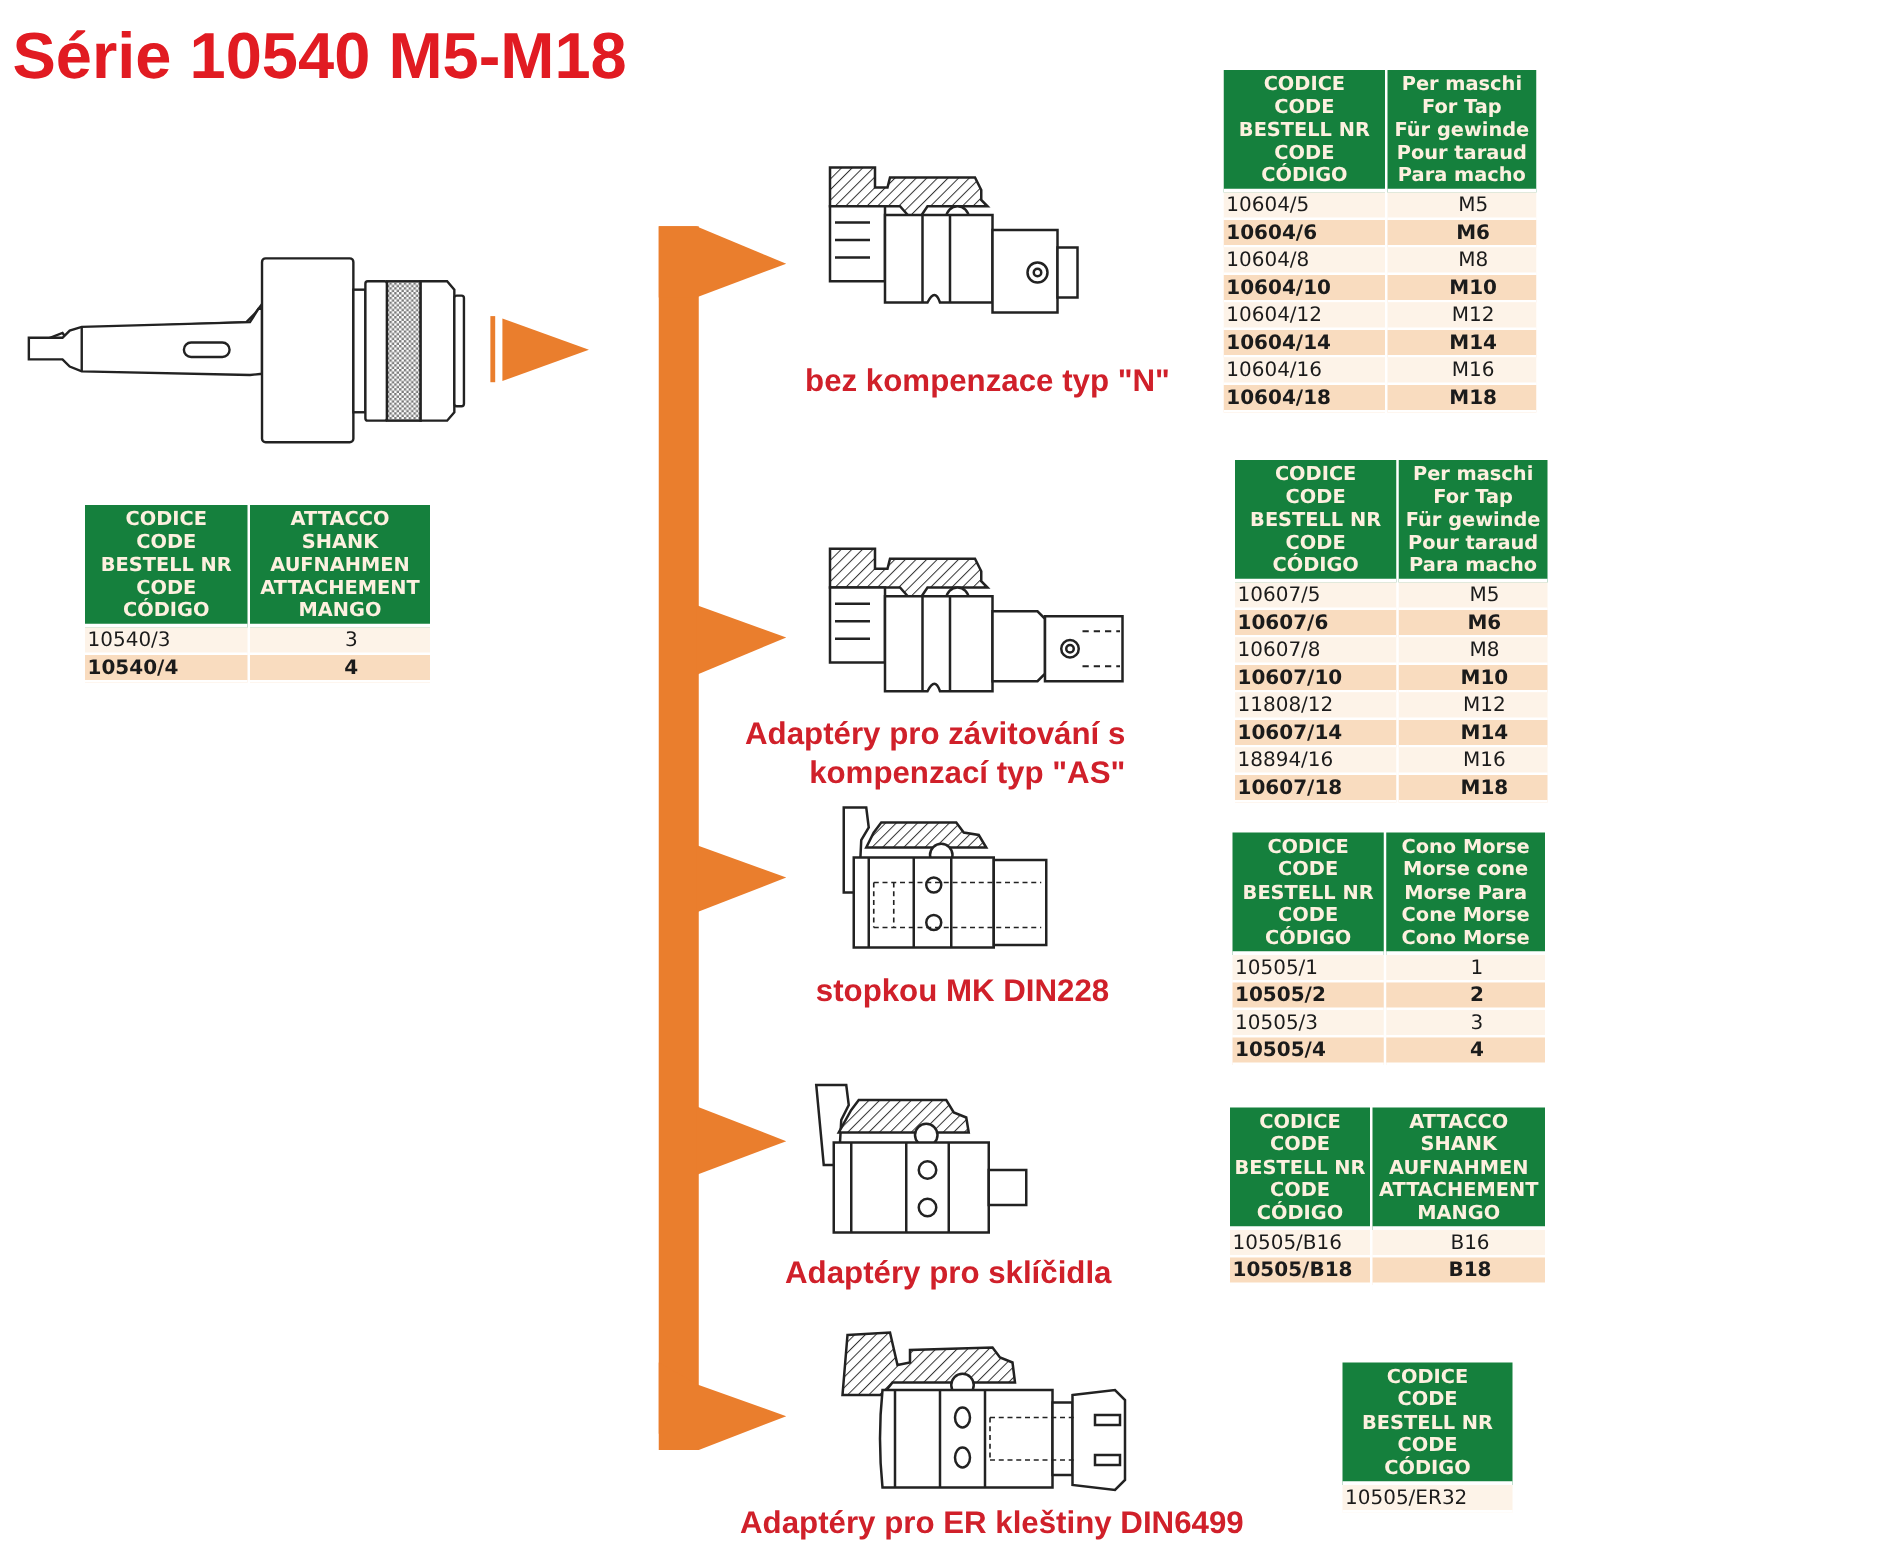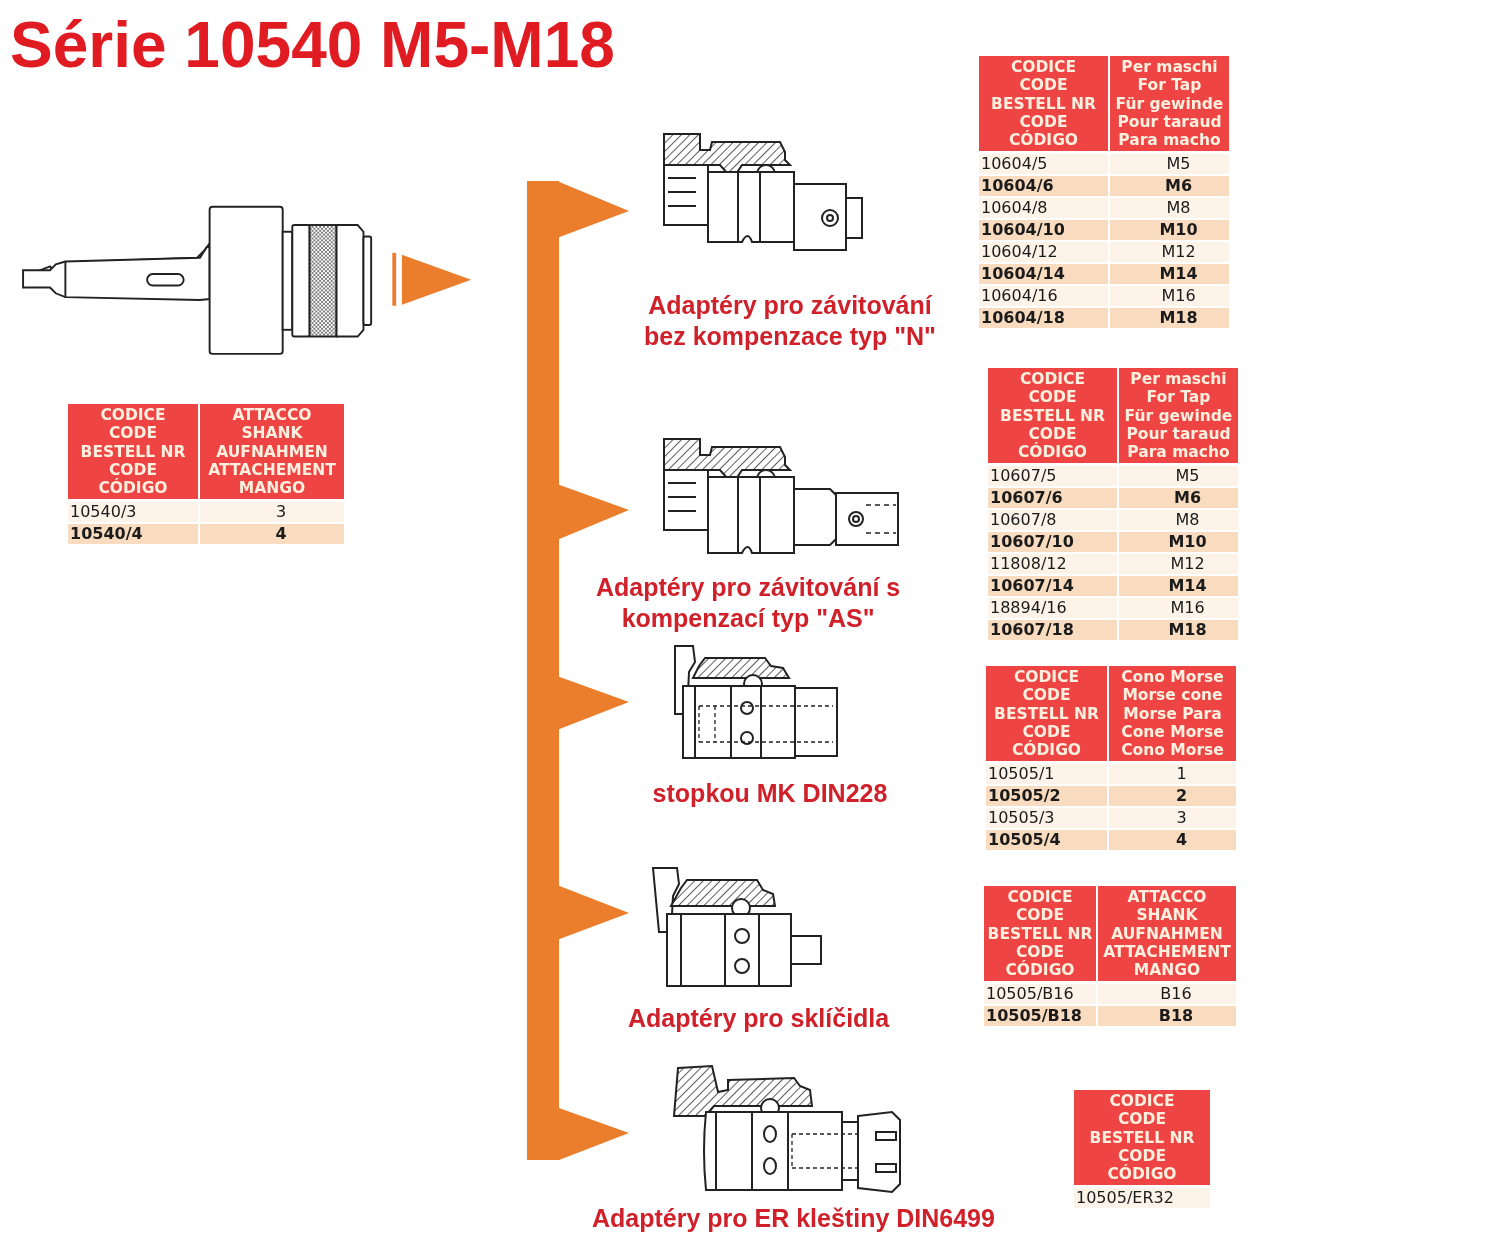--- a/index.html
+++ b/index.html
@@ -1,27 +1,27 @@
 <!DOCTYPE html>
 <html><head>
 <meta charset="utf-8">
 <style>
   html, body { margin: 0; padding: 0; background: #ffffff; }
   body { width: 1511px; height: 1246px; position: relative; overflow: hidden;
          font-family: "Liberation Sans", sans-serif; }
   .abs { position: absolute; }
-  .title { left: 10px; top: 12px; font-size: 64px; font-weight: bold; color: #e11b22;
+  .title { left: 10px; top: 12px; font-size: 52px; font-weight: bold; color: #e11b22;
            letter-spacing: 0px; line-height: 66px; white-space: nowrap; }
   .caption { color: #d0202a; font-weight: bold; font-size: 25px; line-height: 31px;
              white-space: nowrap; text-align: center; }
   .caption span { display: block; }
 
   table.spec { position: absolute; border-collapse: separate; border-spacing: 2px 0;
                font-family: "DejaVu Sans", sans-serif; }
-  table.spec th { background: #ef4444; color: #fdf0df; font-weight: bold; font-size: 15.5px;
+  table.spec th { background: #15803d; color: #fdf0df; font-weight: bold; font-size: 15.5px;
                   line-height: 18.3px; padding: 2px 2px 2px 2px; text-align: center; vertical-align: middle;
                   border-bottom: 3px solid #ffffff; }
   table.spec th span { display: block; white-space: nowrap; }
   table.spec td { font-size: 16px; line-height: 20px; height: 20px; padding: 0 2px;
                   color: #1b1b1b; white-space: nowrap; border-bottom: 2px solid #ffffff; }
   table.spec td.v { text-align: center; padding-left: 20px; }
   table.spec tr.odd td { background: #fdf3e8; }
   table.spec tr.even td { background: #f9dcbf; font-weight: bold; }
 
   svg { position: absolute; overflow: visible; }
@@ -111,21 +111,20 @@
     <line x1="78" y1="42" x2="78" y2="112"></line>
     <line x1="100" y1="42" x2="100" y2="112"></line>
     <rect x="134" y="54" width="52" height="66"></rect>
     <rect x="186" y="68" width="16" height="40"></rect>
     <circle cx="170" cy="88" r="8"></circle>
       <circle cx="170" cy="88" r="3"></circle>
   </g>
 </svg>
 
 <div class="abs caption" style="left:610px;top:290px;width:360px">
-  <span>Adaptéry pro závitování</span>
   <span>bez kompenzace typ "N"</span>
 </div>
 
 <table class="spec" style="left:977px;top:56px;width:254px">
   <tbody>
       <tr>
     <th style="width:125px">
       <span>CODICE</span>
           <span>CODE</span>
           <span>BESTELL NR</span>
@@ -185,21 +184,21 @@
     <line x1="78" y1="42" x2="78" y2="118"></line>
     <line x1="100" y1="42" x2="100" y2="118"></line>
     <path d="M134 54 L170 54 L176 60 L176 104 L170 110 L134 110 Z"></path>
     <rect x="176" y="58" width="62" height="52"></rect>
     <circle cx="196" cy="84" r="7"></circle>
       <circle cx="196" cy="84" r="3"></circle>
     <path d="M206 70 h30 M206 98 h30" stroke-dasharray="5 4" fill="none" stroke-width="1.5"></path>
   </g>
 </svg>
 
-<div class="abs caption" style="left:596px;top:572px;text-align:center">
+<div class="abs caption" style="left:596px;top:572px;text-align:right">
   <span>Adaptéry pro závitování s</span>
   <span>kompenzací typ "AS"</span>
 </div>
 
 <table class="spec" style="left:986px;top:368px;width:254px">
   <tbody>
       <tr>
     <th style="width:125px">
       <span>CODICE</span>
           <span>CODE</span>

